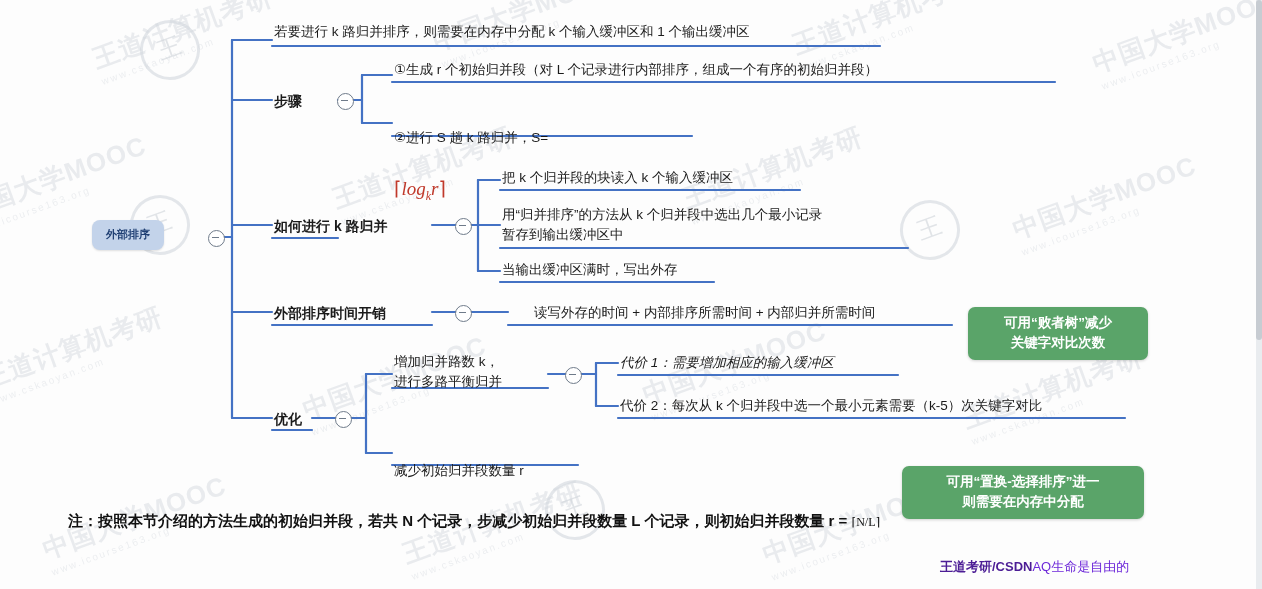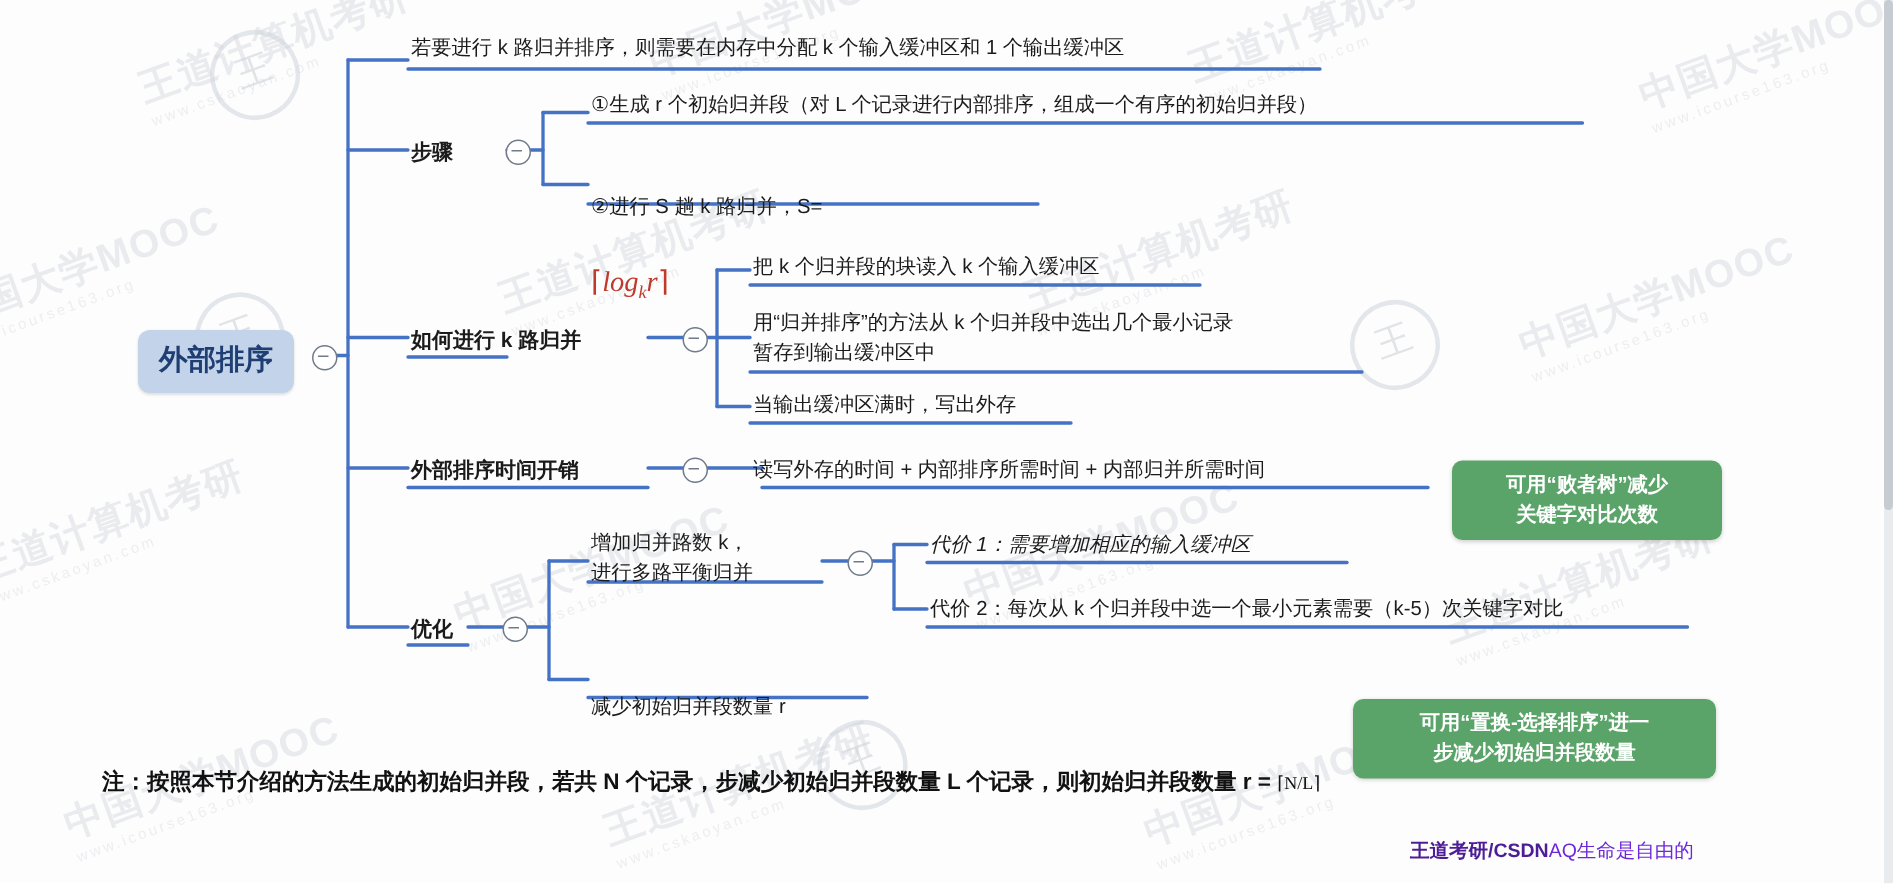--- a/index.html
+++ b/index.html
@@ -68,21 +68,21 @@
     font-size: 13.5px;
     color: #1b1b1b;
     line-height: 1.45;
     white-space: pre-line;
   }
   
   .root {
     background: #c3d3ea;
     color: #1f3f73;
     font-weight: 700;
-    font-size: 19px;
+    font-size: 11px;
     border-radius: 8px;
     padding: 7px 14px;
     box-shadow: 0 1px 2px rgba(0,0,0,.12);
     white-space: nowrap;
   }
   
   .branch {
     font-size: 14px;
     font-weight: 700;
     color: #1b1b1b;
@@ -287,38 +287,38 @@
 
   <div class="node leaf" style="left:502px; top:205px; width:420px;">用“归并排序”的方法从 k 个归并段中选出几个最小记录
 暂存到输出缓冲区中</div>
 
   <div class="node leaf" style="left:502px; top:168px; width:340px;">把 k 个归并段的块读入 k 个输入缓冲区</div>
 
   <div class="node leaf" style="left:502px; top:260px; width:300px;">当输出缓冲区满时，写出外存</div>
 
   <div class="node branch" style="left:274px; top:303px;">外部排序时间开销</div>
 
-  <div class="node leaf" style="left:502px; top:303px; width:460px;">读写外存的时间 + 内部排序所需时间 + 内部归并所需时间</div>
+  <div class="node leaf" style="left:534px; top:303px; width:460px;">读写外存的时间 + 内部排序所需时间 + 内部归并所需时间</div>
 
   <div class="node branch" style="left:274px; top:409px;">优化</div>
 
   <div class="node leaf" style="left:394px; top:352px; width:180px; font-weight:400;">增加归并路数 k，
 进行多路平衡归并</div>
 
   <div class="node leaf" style="left:620px; top:353px; width:300px;font-style:italic;">代价 1：需要增加相应的输入缓冲区</div>
 
   <div class="node leaf" style="left:620px; top:396px; width:520px;">代价 2：每次从 k 个归并段中选一个最小元素需要（k-5）次关键字对比</div>
 
   <div class="node leaf" style="left:394px; top:443px; width:220px;margin-top:18px;">减少初始归并段数量 r</div>
 
   <div class="node callout" style="left:968px; top:307px; width:160px;">可用“败者树”减少
 关键字对比次数</div>
 
   <div class="node callout" style="left:902px; top:466px; width:222px;">可用“置换-选择排序”进一
-步减少初始归并段数量</div>
+则需要在内存中分配</div>
 
   <div class="note" style="left:68px; top:512px;">
     <span>注：按照本节介绍的方法生成的初始归并段，若共 N 个记录，步减少初始归并段数量 L 个记录，则初始归并段数量 r = </span><span class="nf">⌈N/L⌉</span>
   </div>
 
   <div class="credit" style="left:940px; top:558px;">
     <span class="a">王道考研/CSDN</span><span class="c">AQ生命是自由的</span>
   </div>
 
   <div class="rail">

